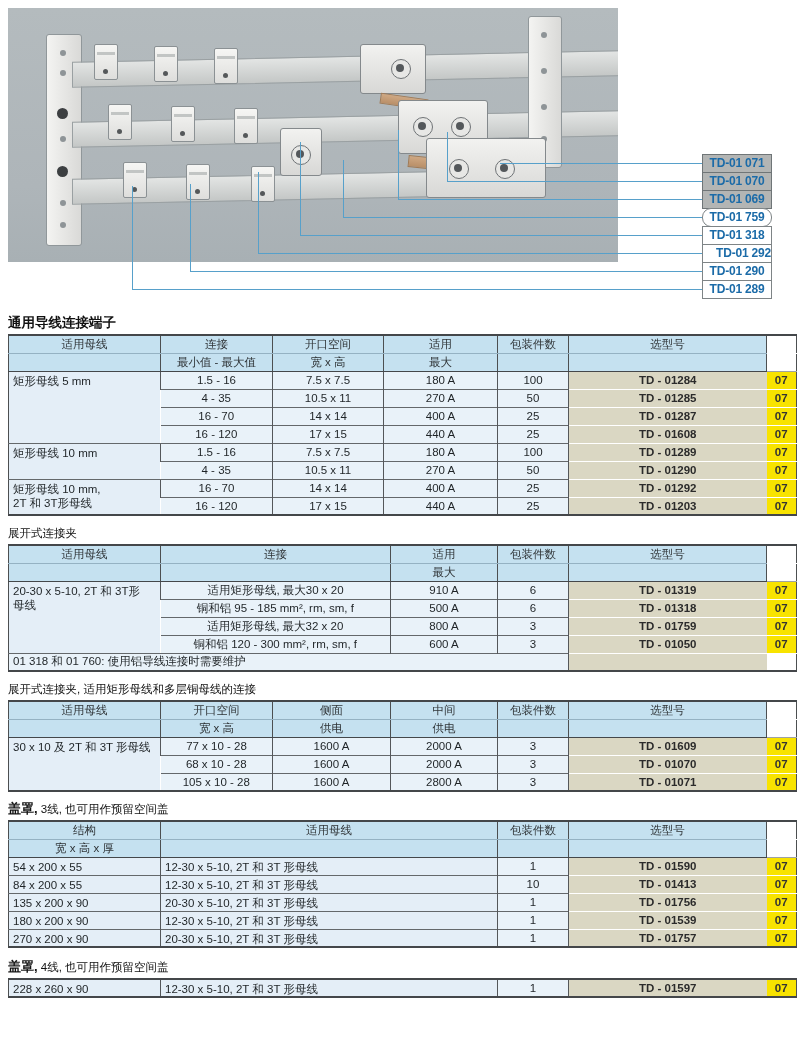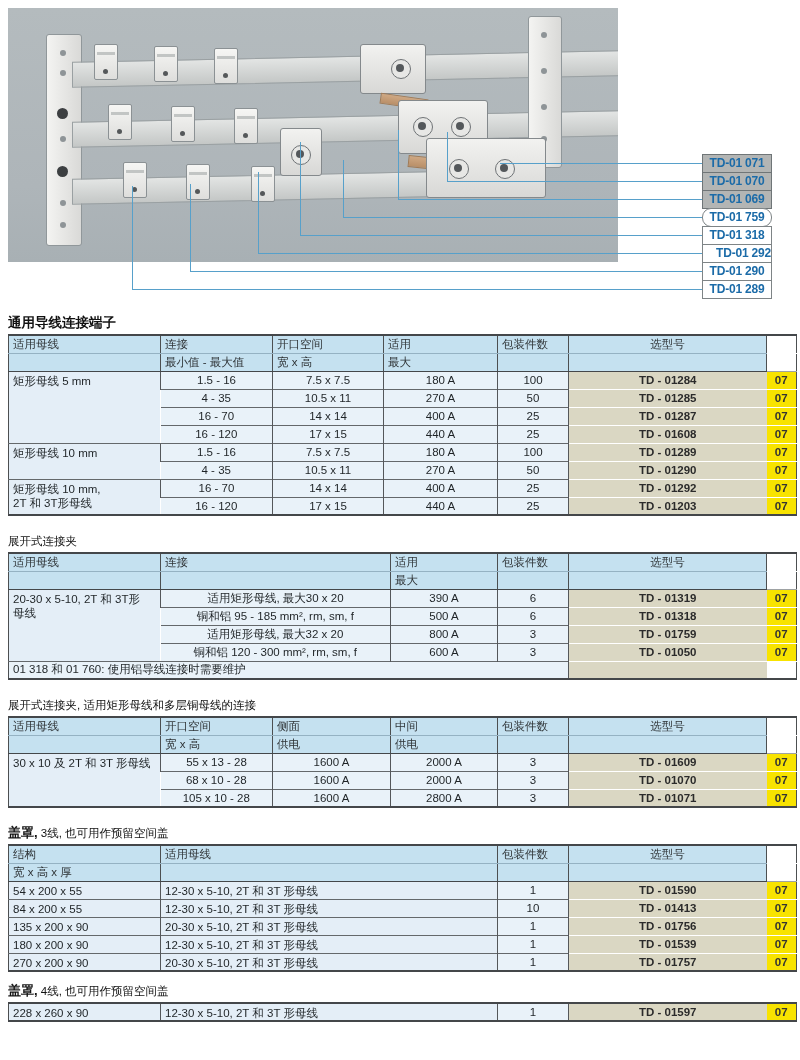--- a/index.html
+++ b/index.html
@@ -32,28 +32,28 @@
   .plabel{position:absolute;left:702px;width:70px;height:19px;box-sizing:border-box;
           border:1px solid #7e8486;background:#fff;color:#1b6ba8;font-weight:700;
           font-size:12px;line-height:17px;text-align:center;letter-spacing:-0.2px;}
   .plabel.shaded{background:#b3b5b4;border-color:#6f7577;}
 
   
   .content{position:absolute;left:8px;top:314px;width:788px;}
   .sec-title{font-size:11.5px;line-height:18px;margin:0 0 2px 0;color:#111;}
   .sec-title .b{font-weight:700;font-size:13px;}
   .sec-title.main .b{font-size:13.5px;}
-  .mt{margin-top:16px;}
+  .mt{margin-top:8px;}
   .mt2{margin-top:10px;}
 
   table{border-collapse:collapse;table-layout:fixed;width:788px;
         border-left:1px solid #4c4f51;border-right:1px solid #4c4f51;
         border-top:2px solid #44474a;border-bottom:2px solid #44474a;}
   th,td{font-size:11.5px;height:18px;padding:0 4px;overflow:hidden;box-sizing:border-box;}
-  th{background:#c5e1f0;text-align:left;font-weight:400;color:#2f3437;
+  th{background:#c5e1f0;text-align:center;font-weight:400;color:#2f3437;
      border-left:1px solid #4c4f51;border-bottom:1px solid #95b2c3;}
   thead tr:last-child th{border-bottom:1.5px solid #44474a;}
   th.center{text-align:center;}
   th.plain{background:#fff;border-bottom-color:#fff;}
   thead tr:last-child th.plain{border-bottom:1.5px solid #9ea2a4;}
   th:first-child{border-left:none;}
   td{background:#e9f2f9;border-left:1px solid #54575a;border-top:1px solid #64686b;
      text-align:center;color:#1e2326;}
   td:first-child{border-left:none;}
   tbody tr:first-child td{border-top:none;}
@@ -273,21 +273,21 @@
             <th></th>
             <th></th>
             <th class="plain"></th>
           </tr>
         </thead>
         <tbody>
           <tr>
             <td rowspan="4" class="label">20-30 x 5-10, 2T 和 3T形
 母线</td>
             <td>适用矩形母线, 最大30 x 20</td>
-            <td>390 A</td>
+            <td>910 A</td>
             <td>6</td>
             <td class="sel">TD - 01319</td>
             <td class="code">07</td>
           </tr>
           <tr>
             <td>铜和铝 95 - 185 mm², rm, sm, f</td>
             <td>500 A</td>
             <td>6</td>
             <td class="sel">TD - 01318</td>
             <td class="code">07</td>
@@ -341,21 +341,21 @@
             <th>供电</th>
             <th>供电</th>
             <th></th>
             <th></th>
             <th class="plain"></th>
           </tr>
         </thead>
         <tbody>
           <tr>
             <td rowspan="3" class="label">30 x 10 及 2T 和 3T 形母线</td>
-            <td>55 x 13 - 28</td>
+            <td>77 x 10 - 28</td>
             <td>1600 A</td>
             <td>2000 A</td>
             <td>3</td>
             <td class="sel">TD - 01609</td>
             <td class="code">07</td>
           </tr>
           <tr>
             <td>68 x 10 - 28</td>
             <td>1600 A</td>
             <td>2000 A</td>

